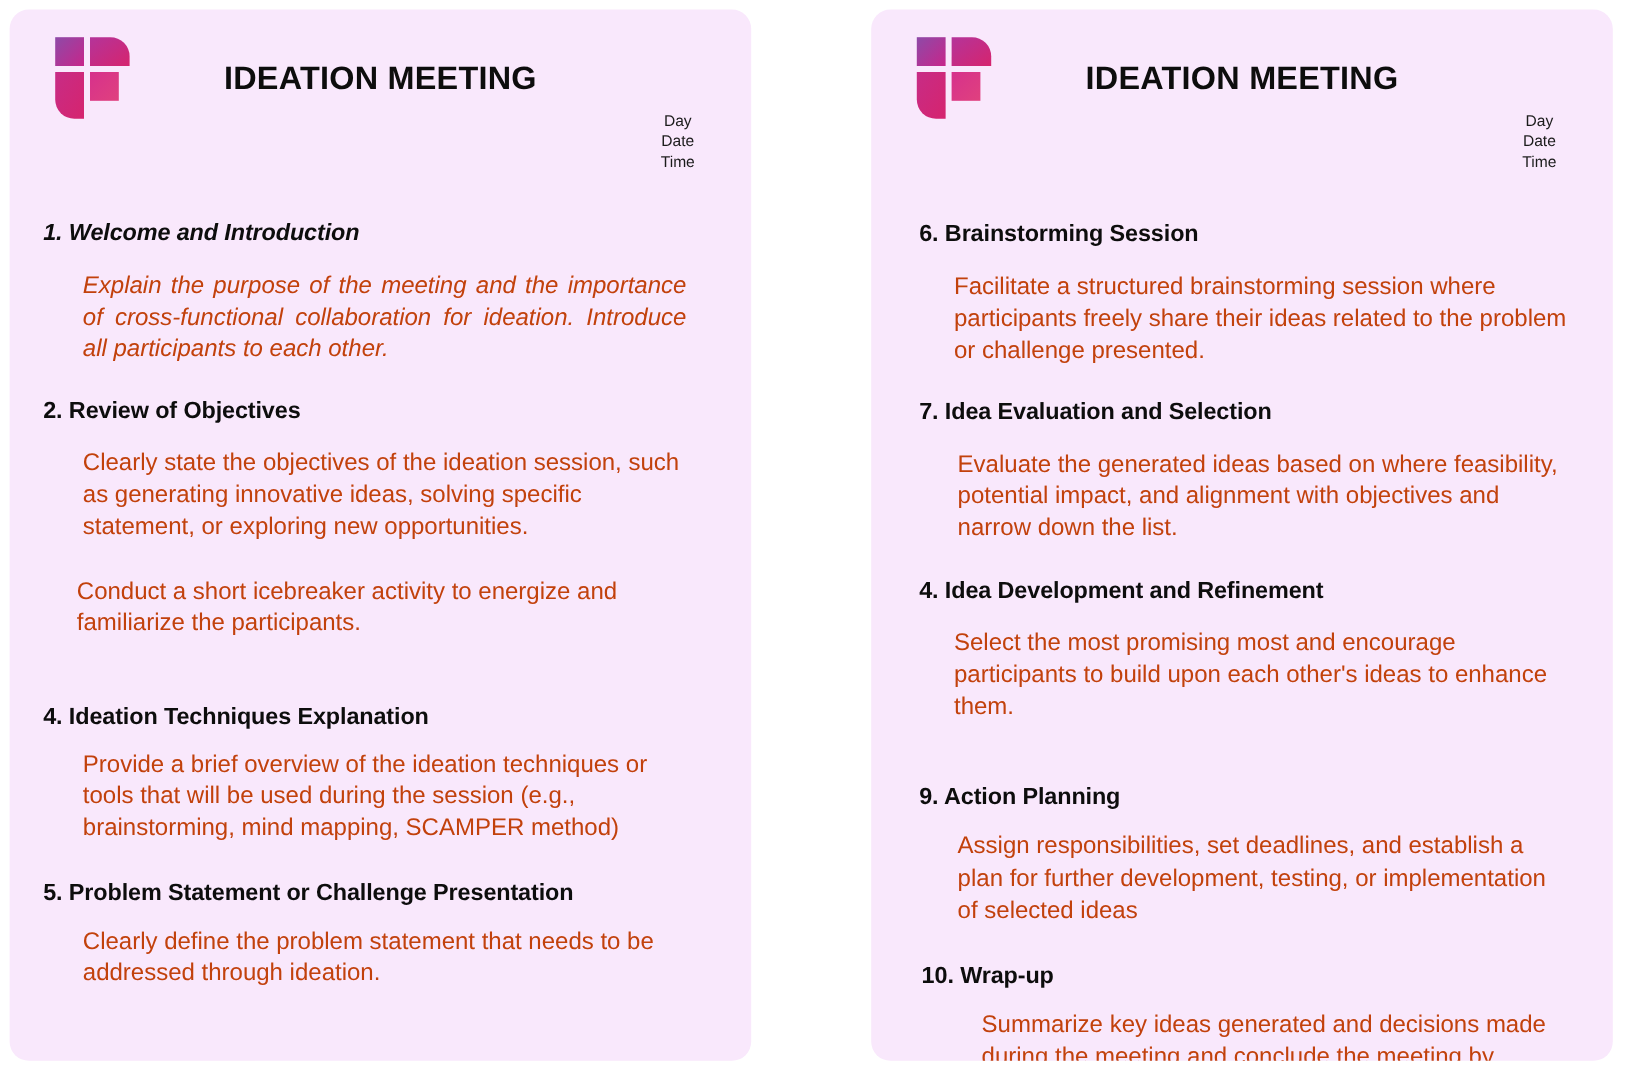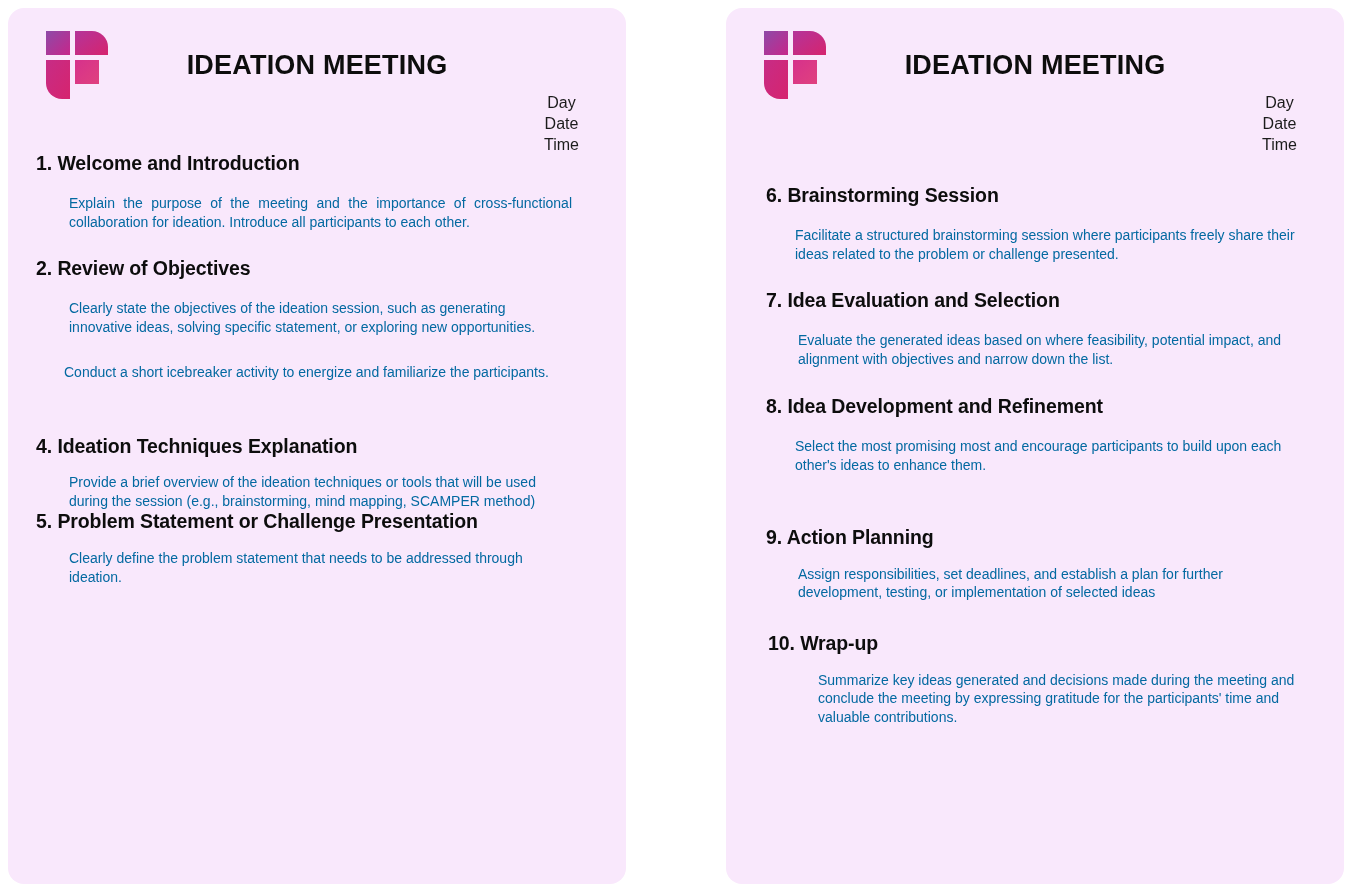--- a/index.html
+++ b/index.html
@@ -66,21 +66,21 @@
     color: #0d0d0d;
     font-family: "Liberation Sans", sans-serif;
     line-height: 1;
   }
 
   .daydatetime {
     position: absolute;
     right: 47px;
     top: 84px;
     text-align: center;
-    font-size: 16px;
+    font-size: 13px;
     line-height: 1.32;
     color: #1c1c1c;
     font-weight: 400;
     font-family: "Liberation Sans", sans-serif;
   }
   .daydatetime div { white-space: nowrap; }
 
   
   .agenda {
     position: relative;
@@ -94,41 +94,41 @@
     font-size: 19.5px;
     font-weight: 800;
     color: #0d0d0d;
     line-height: 1.18;
     letter-spacing: -0.1px;
     font-family: "Liberation Sans", sans-serif;
   }
 
   .section p {
     margin: 0;
-    font-size: 14px;
+    font-size: 20px;
     line-height: 1.33;
-    color: #0369a1;
+    color: #c2410c;
     font-weight: 400;
     font-family: "Liberation Sans", sans-serif;
   }
 
   
-  .left .s1 { margin-top: 19px; }
+  .left .s1 { margin-top: 50px; font-style: italic; }
   .left .s1 p { margin-top: 19px; margin-left: 33px; margin-right: 26px; text-align: justify; }
 
   .left .s2 { margin-top: 26px; }
   .left .s2 p { margin-top: 19px; margin-left: 33px; margin-right: 26px; }
 
   .left .s3 { margin-top: 27px; }
   .left .s3 p { margin-top: 19px; margin-left: 28px; margin-right: 14px; }
 
   .left .s4 { margin-top: 53px; }
   .left .s4 p { margin-top: 15px; margin-left: 33px; margin-right: 26px; }
 
-  .left .s5 { }
+  .left .s5 { margin-top: 29px; }
   .left .s5 p { margin-top: 16px; margin-left: 33px; margin-right: 26px; }
 
   
   .right .agenda { padding: 0 28px 0 40px; }
 
   .right .s6 { margin-top: 51px; }
   .right .s6 p { margin-top: 19px; margin-left: 29px; margin-right: 10px; }
 
   .right .s7 { margin-top: 26px; }
   .right .s7 p { margin-top: 19px; margin-left: 32px; margin-right: 14px; }
@@ -269,21 +269,21 @@
         <h2>6. Brainstorming Session</h2>
         <p>Facilitate a structured brainstorming session where participants freely share their ideas related to the problem or challenge presented.</p>
       </div>
 
       <div class="section s7">
         <h2>7. Idea Evaluation and Selection</h2>
         <p>Evaluate the generated ideas based on where feasibility, potential impact, and alignment with objectives and narrow down the list.</p>
       </div>
 
       <div class="section s8">
-        <h2>8. Idea Development and Refinement</h2>
+        <h2>4. Idea Development and Refinement</h2>
         <p>Select the most promising most and encourage participants to build upon each other's ideas to enhance them.</p>
       </div>
 
       <div class="section s9">
         <h2>9. Action Planning</h2>
         <p>Assign responsibilities, set deadlines, and establish a plan for further development, testing, or implementation of selected ideas</p>
       </div>
 
       <div class="section s10">
         <h2>10. Wrap-up</h2>

